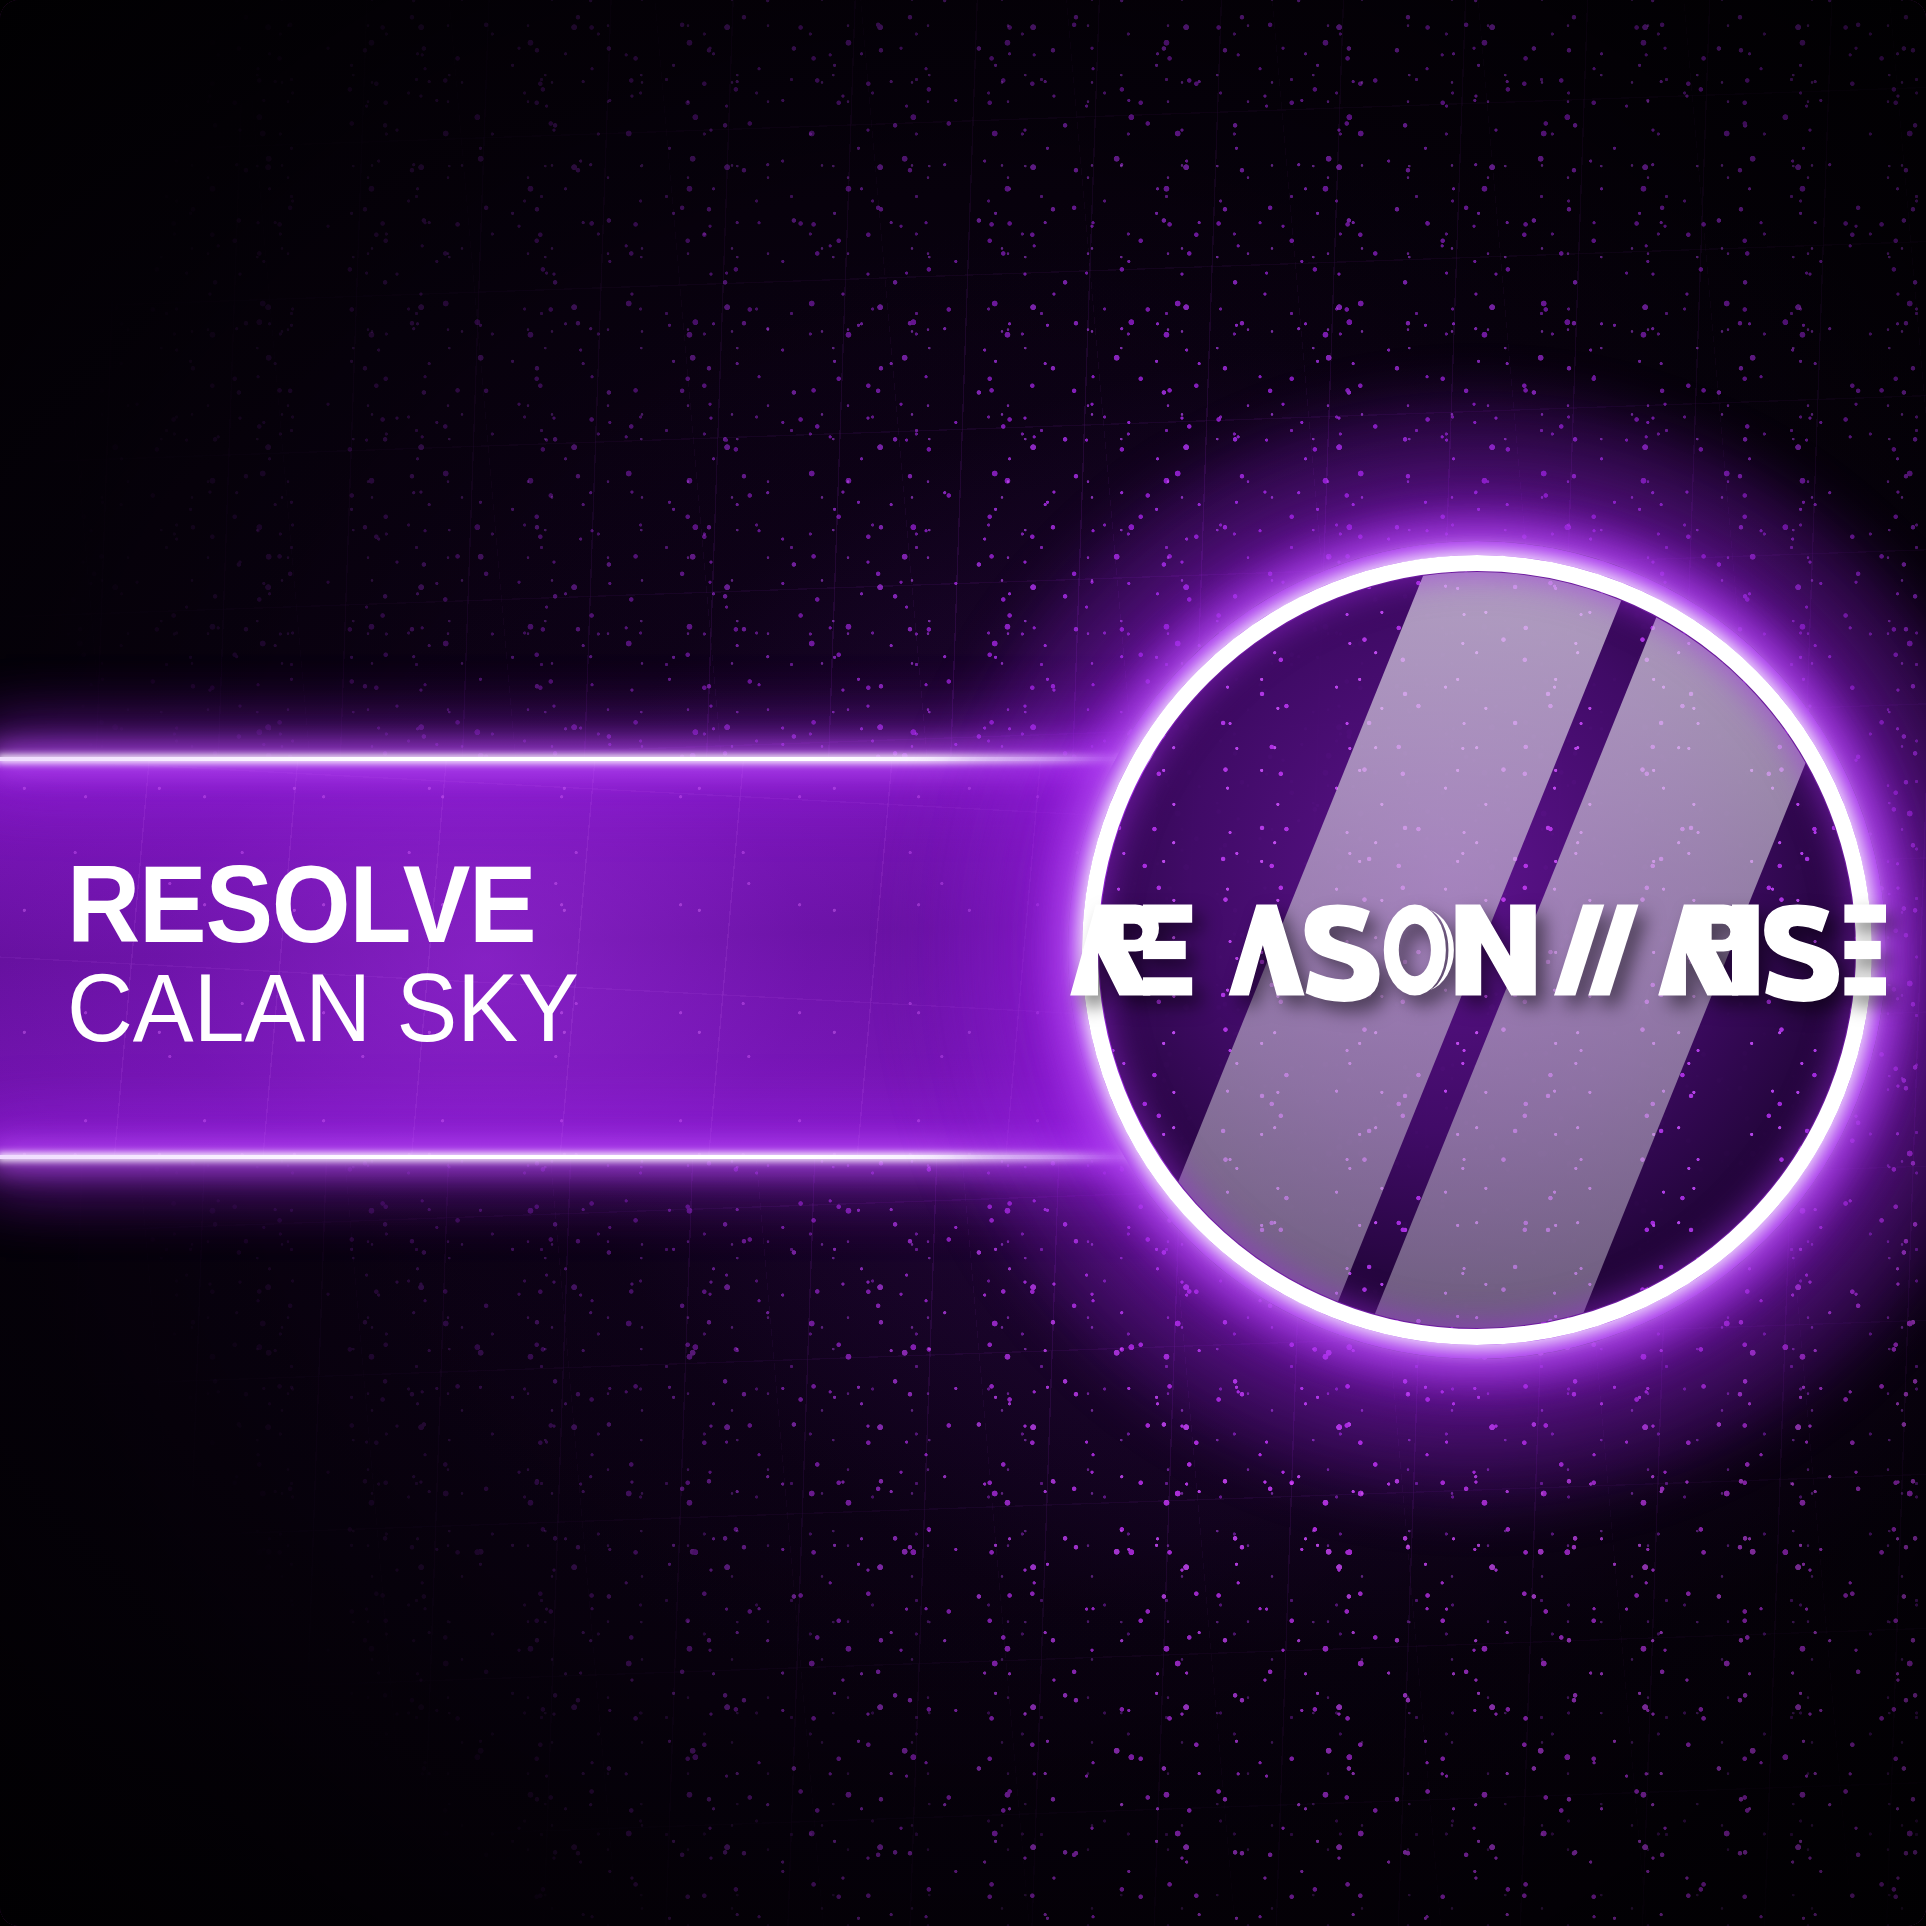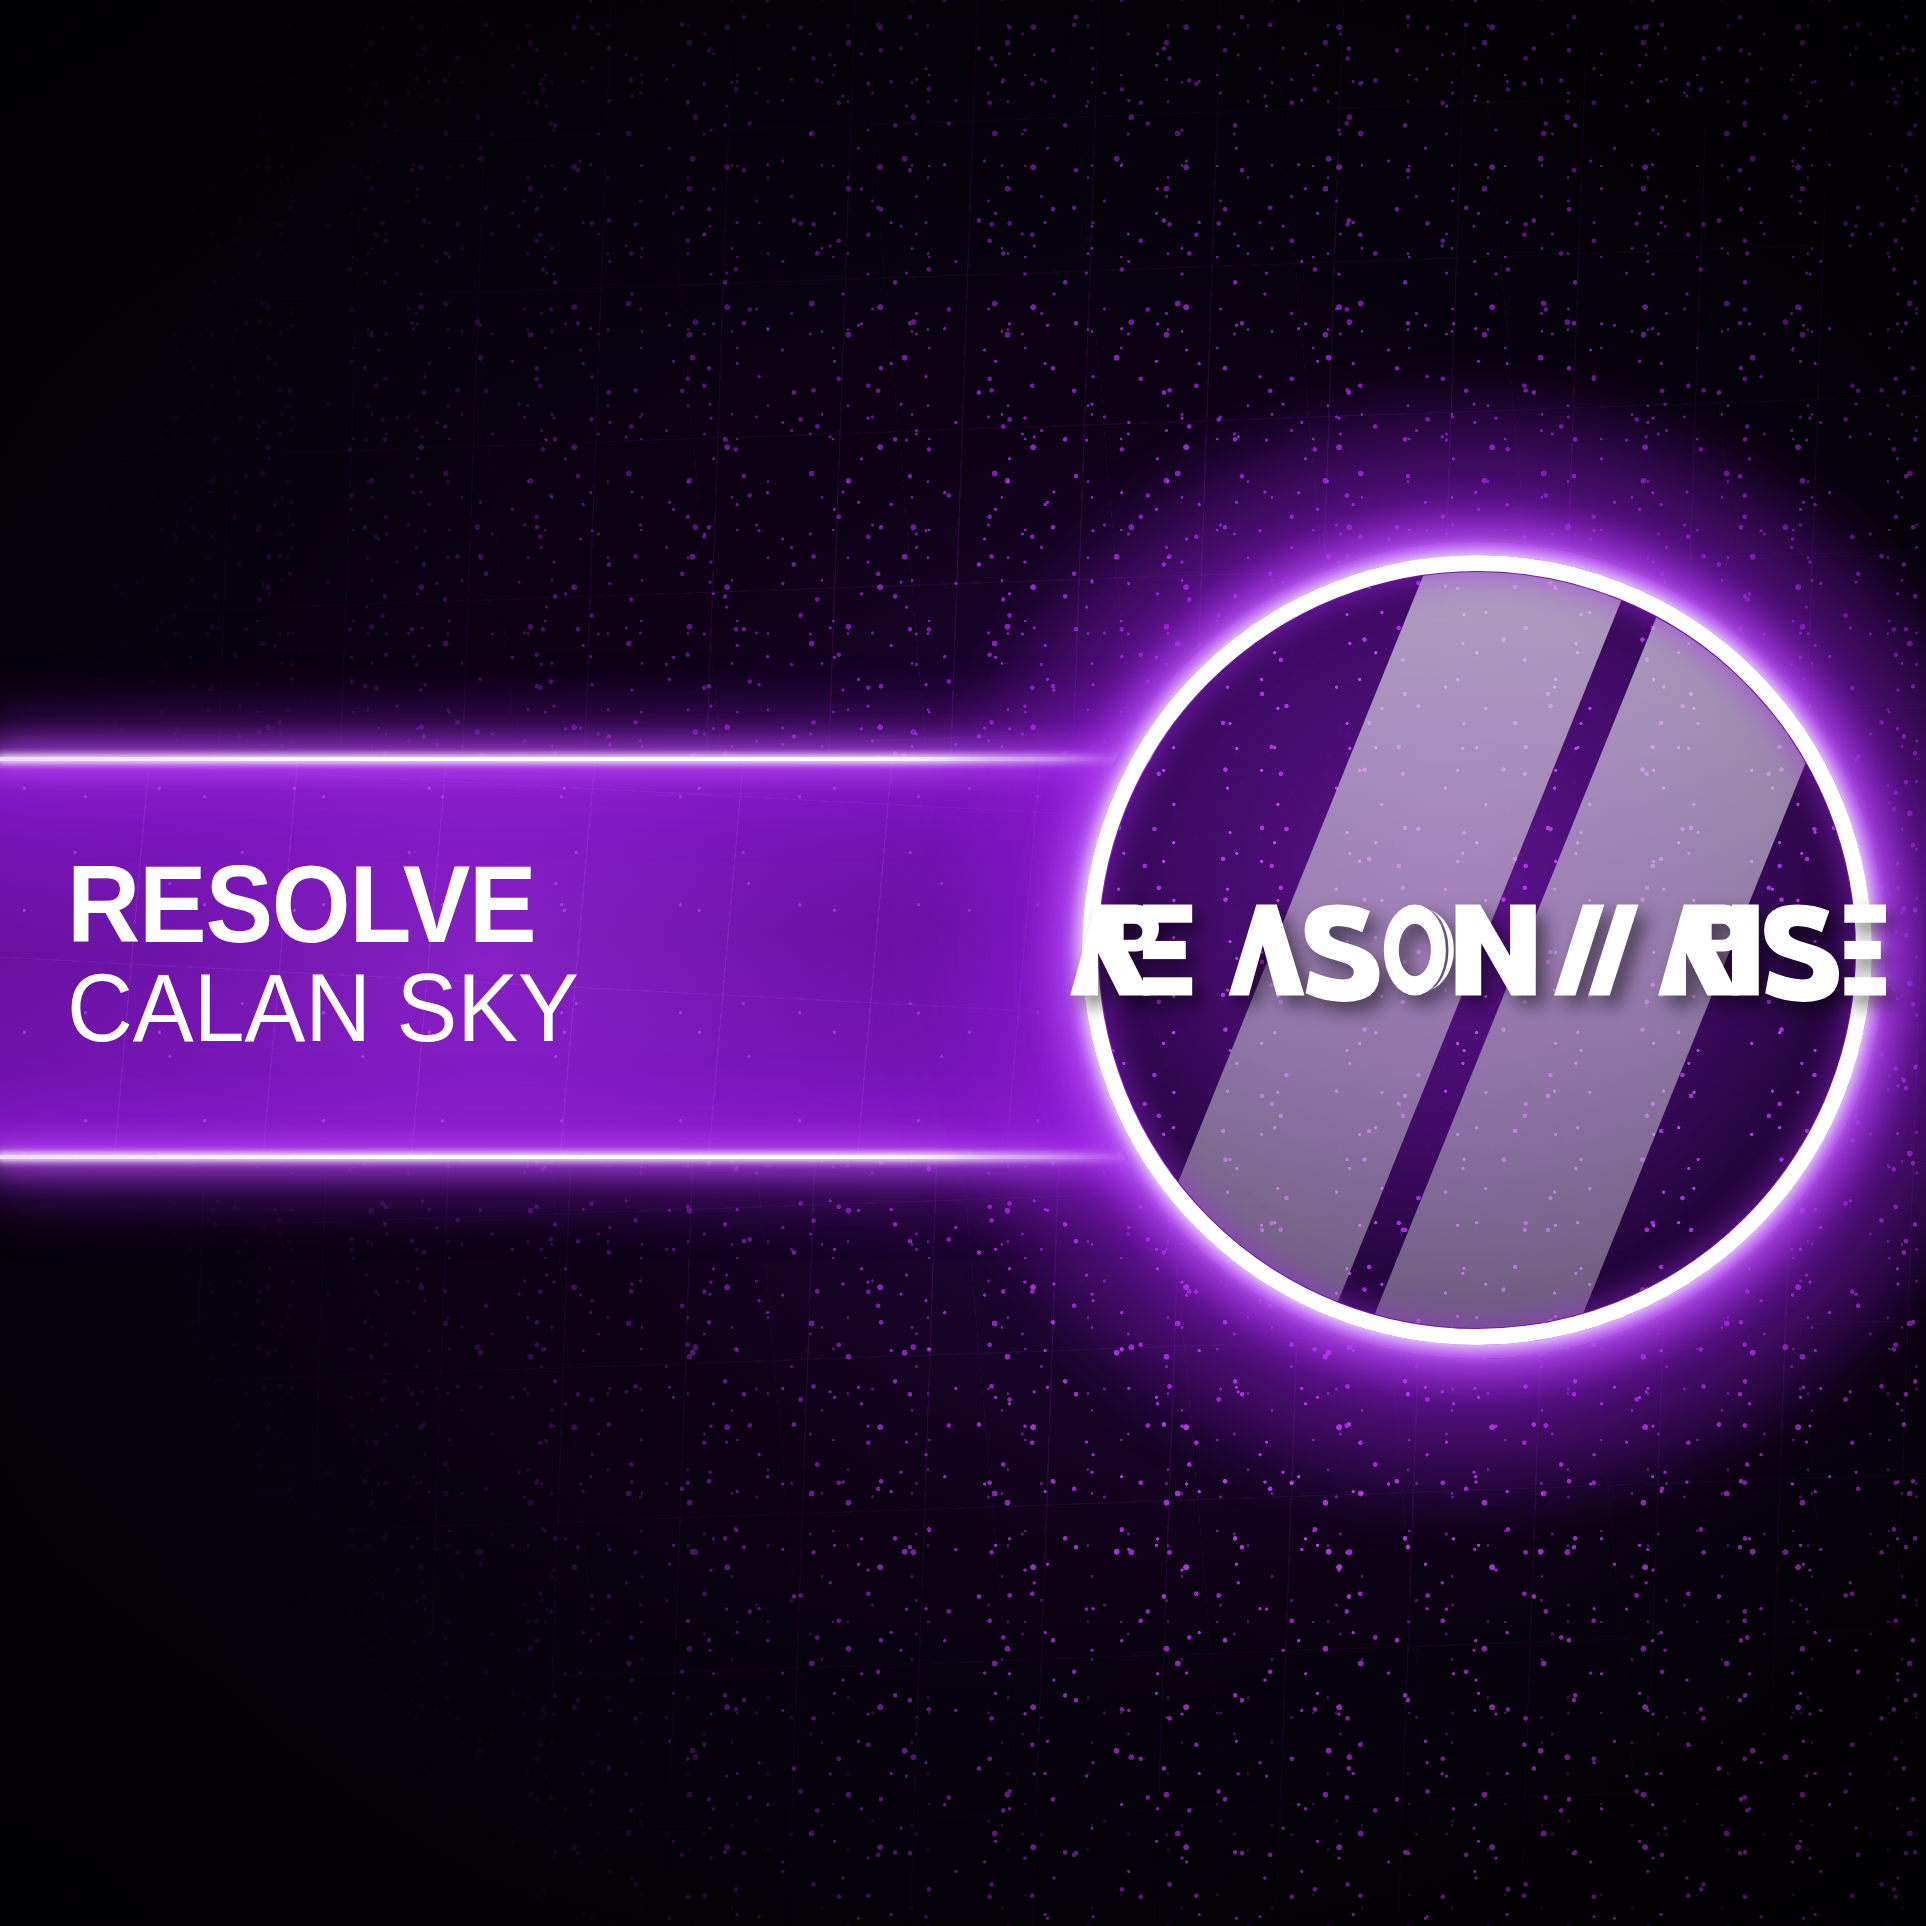--- a/index.html
+++ b/index.html
@@ -10,20 +10,21 @@
   }
   * { box-sizing: border-box; }
 
   .cover {
     position: relative;
     width: 1926px;
     height: 1926px;
     overflow: hidden;
     background: #a21caf;
     font-family: "Liberation Sans", sans-serif;
+    border-radius: 19px;
   }
 
   
   .bg-base {
     position: absolute;
     inset: 0;
     background:
       radial-gradient(ellipse 70% 55% at 72% 52%, rgba(150,30,230,0.30) 0%, rgba(110,20,180,0.14) 38%, rgba(40,6,70,0.04) 62%, rgba(0,0,0,0) 80%),
       radial-gradient(ellipse 90% 70% at 50% 50%, rgba(30,4,50,0.55) 0%, rgba(8,1,14,0.9) 60%, #030005 100%),
       #030005;

